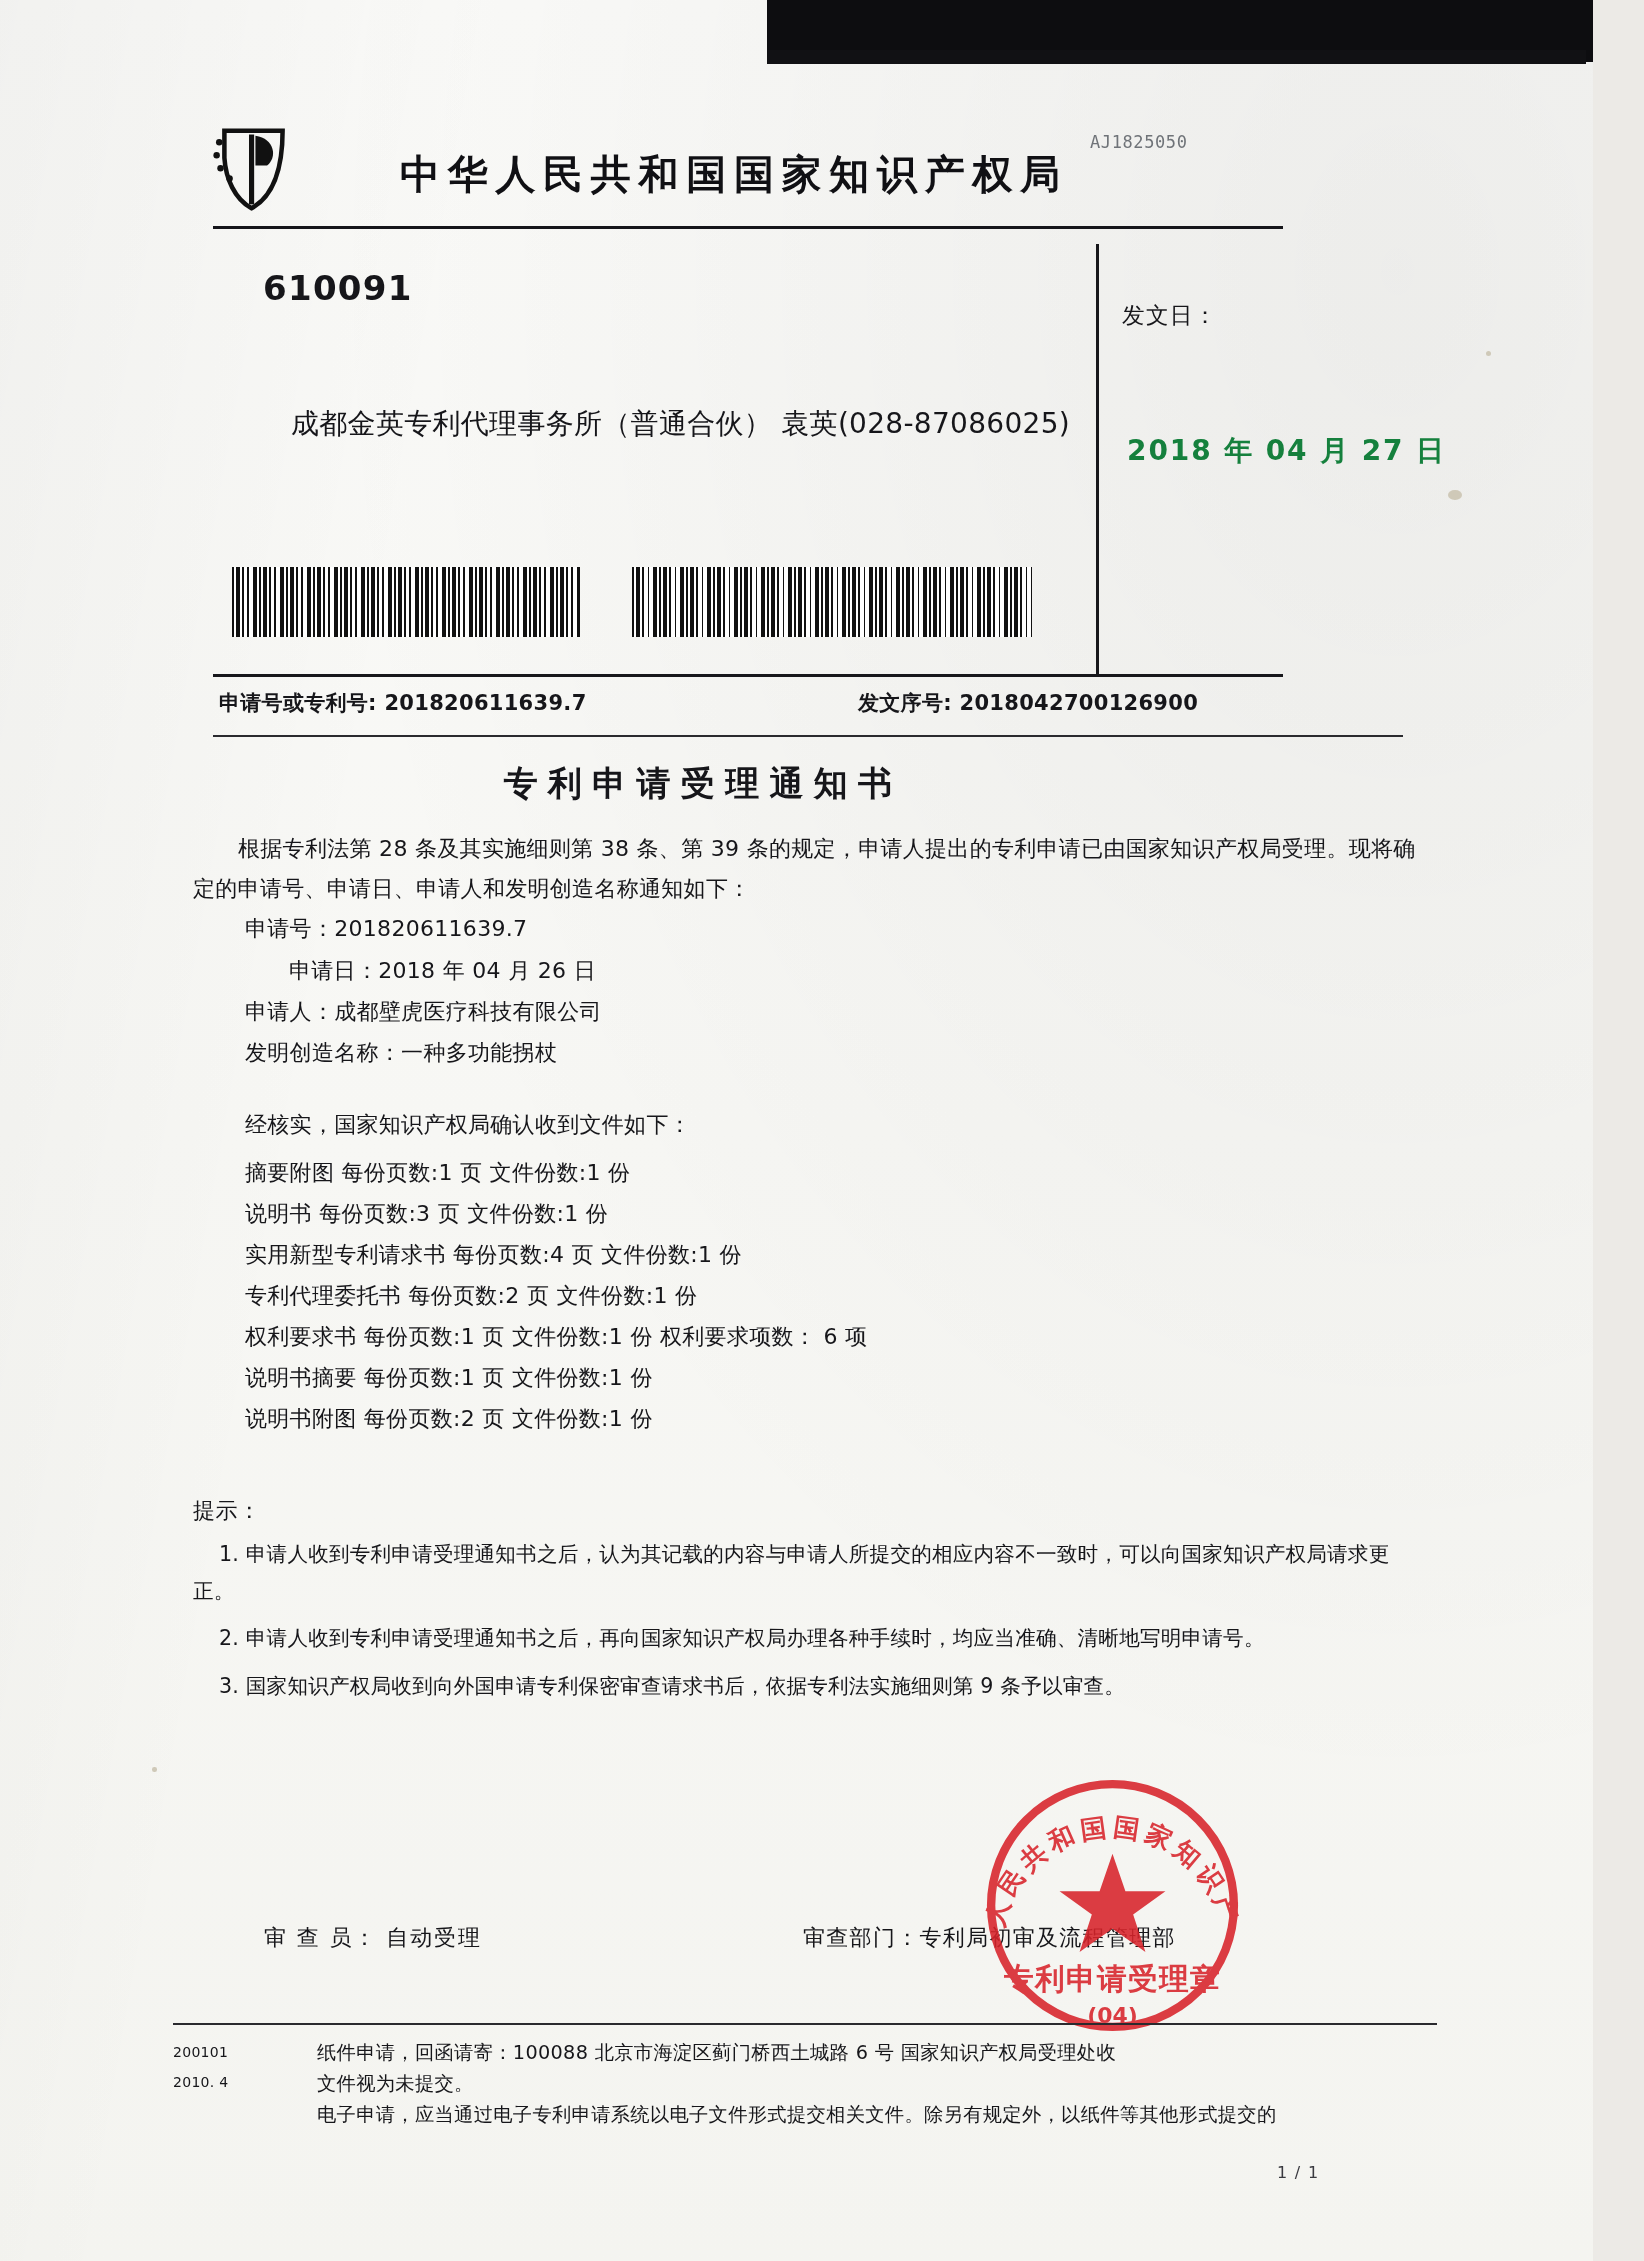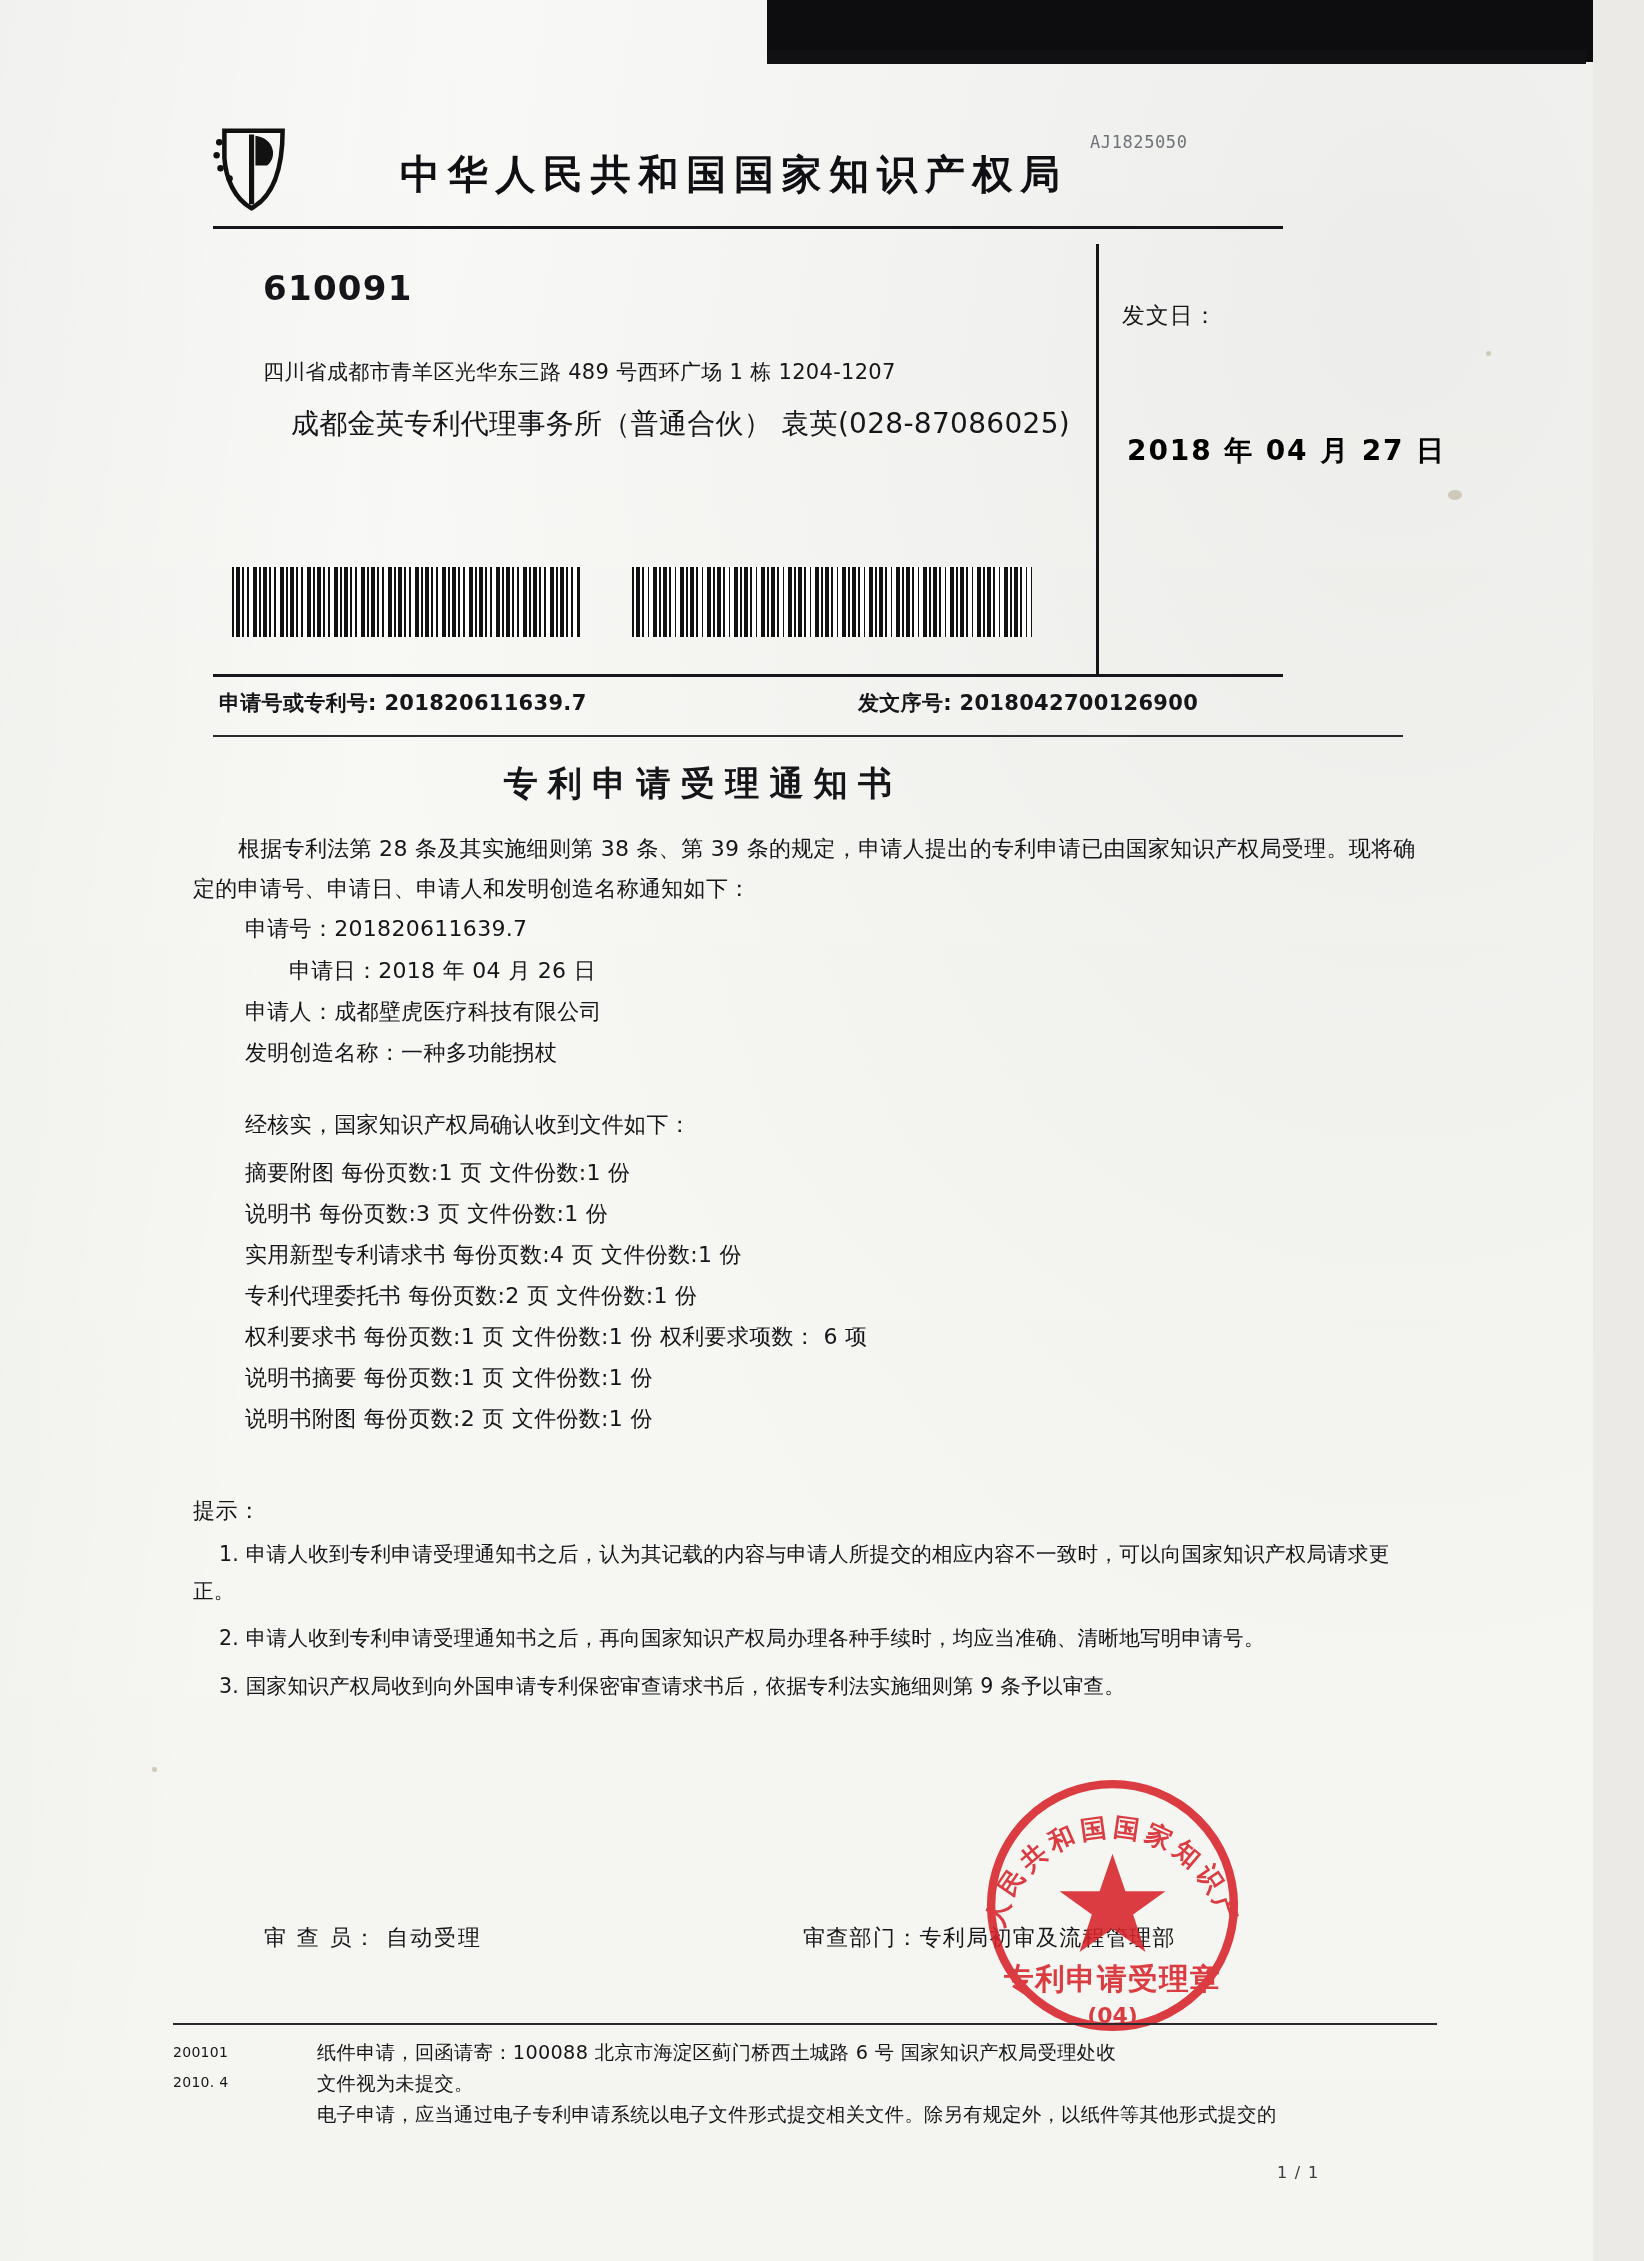--- a/index.html
+++ b/index.html
@@ -138,21 +138,21 @@
     font-size: 22.6px;
     letter-spacing: 1.3px;
   }
   .date-value {
     position: absolute;
     left: 1127px;
     top: 432px;
     font-size: 28px;
     font-weight: 700;
     letter-spacing: 1.9px;
-    color: #000000;
+    color: #15803d;
   }
 
   
   .barcode {
     position: absolute;
     height: 70px;
     background-image: repeating-linear-gradient(
       90deg,
       #111 0px, #111 1.9px,
       #fff 1.9px, #fff 3.9px,
@@ -372,21 +372,20 @@
         <circle cx="24" cy="76" r="5" fill="#111"></circle>
         <circle cx="38" cy="92" r="5" fill="#111"></circle>
       </svg>
     </div>
 
     <div class="doc-code">AJ1825050</div>
     <div class="header-title">中华人民共和国国家知识产权局</div>
     <div class="rule-top"></div>
 
     <div class="addr-zip">610091</div>
-    <div class="addr-line1">四川省成都市青羊区光华东三路 489 号西环广场 1 栋 1204-1207</div>
     <div class="addr-line2">成都金英专利代理事务所（普通合伙）  袁英(028-87086025)</div>
 
     <div class="vline"></div>
     <div class="date-label">发文日：</div>
     <div class="date-value">2018 年 04 月 27 日</div>
 
     <div class="barcode barcode-1"></div>
     <div class="barcode barcode-2"></div>
 
     <div class="rule-mid"></div>

